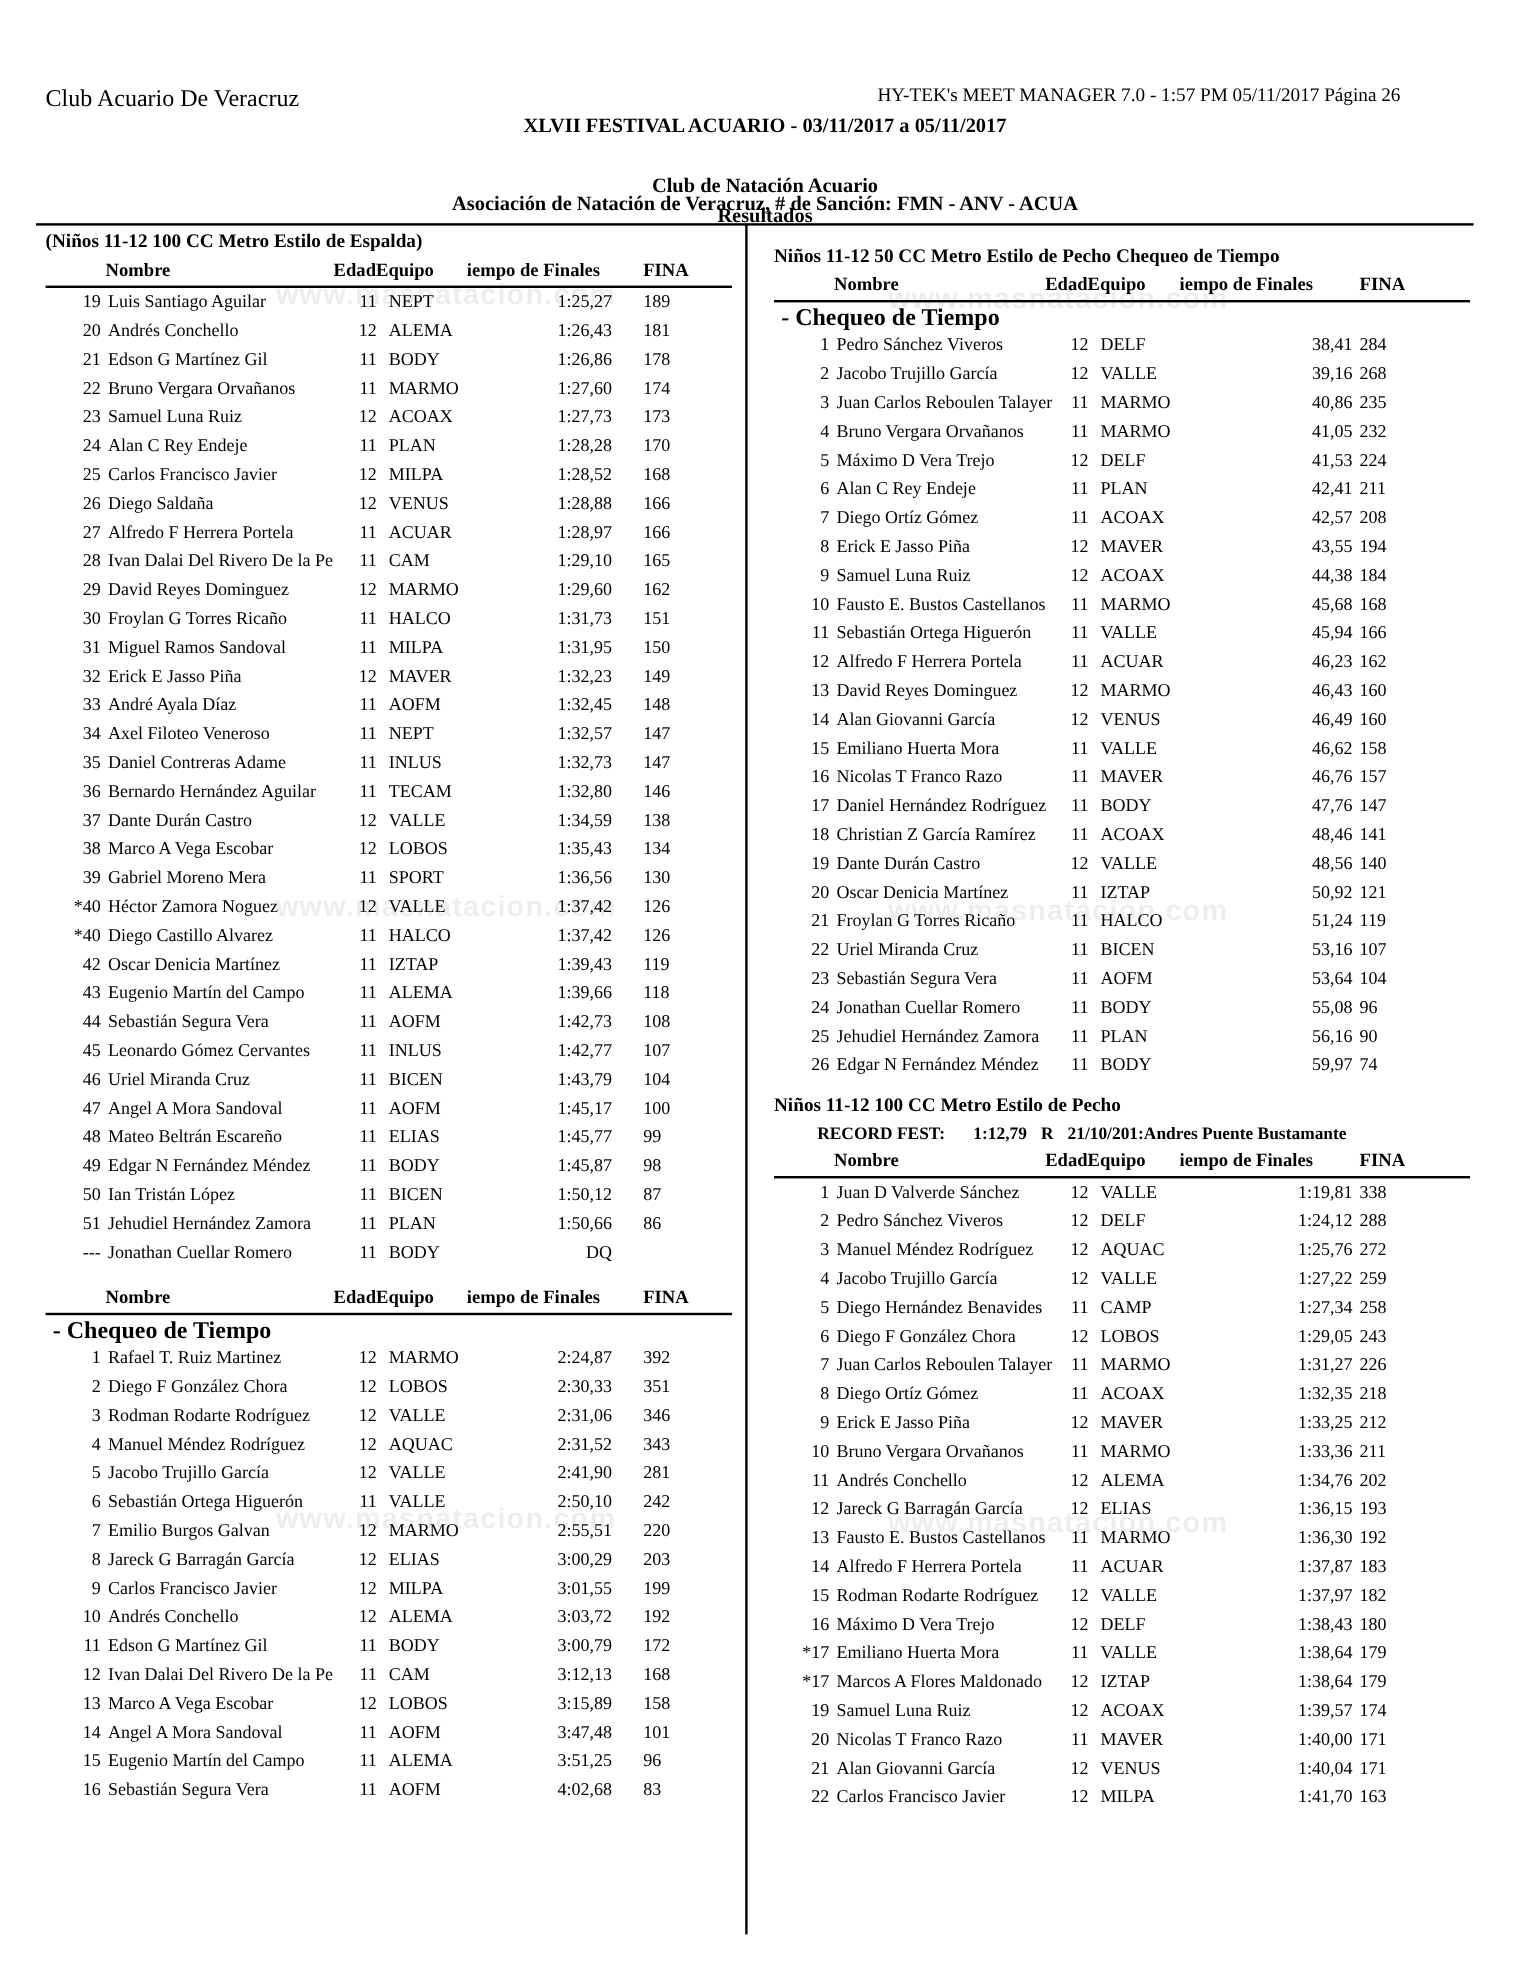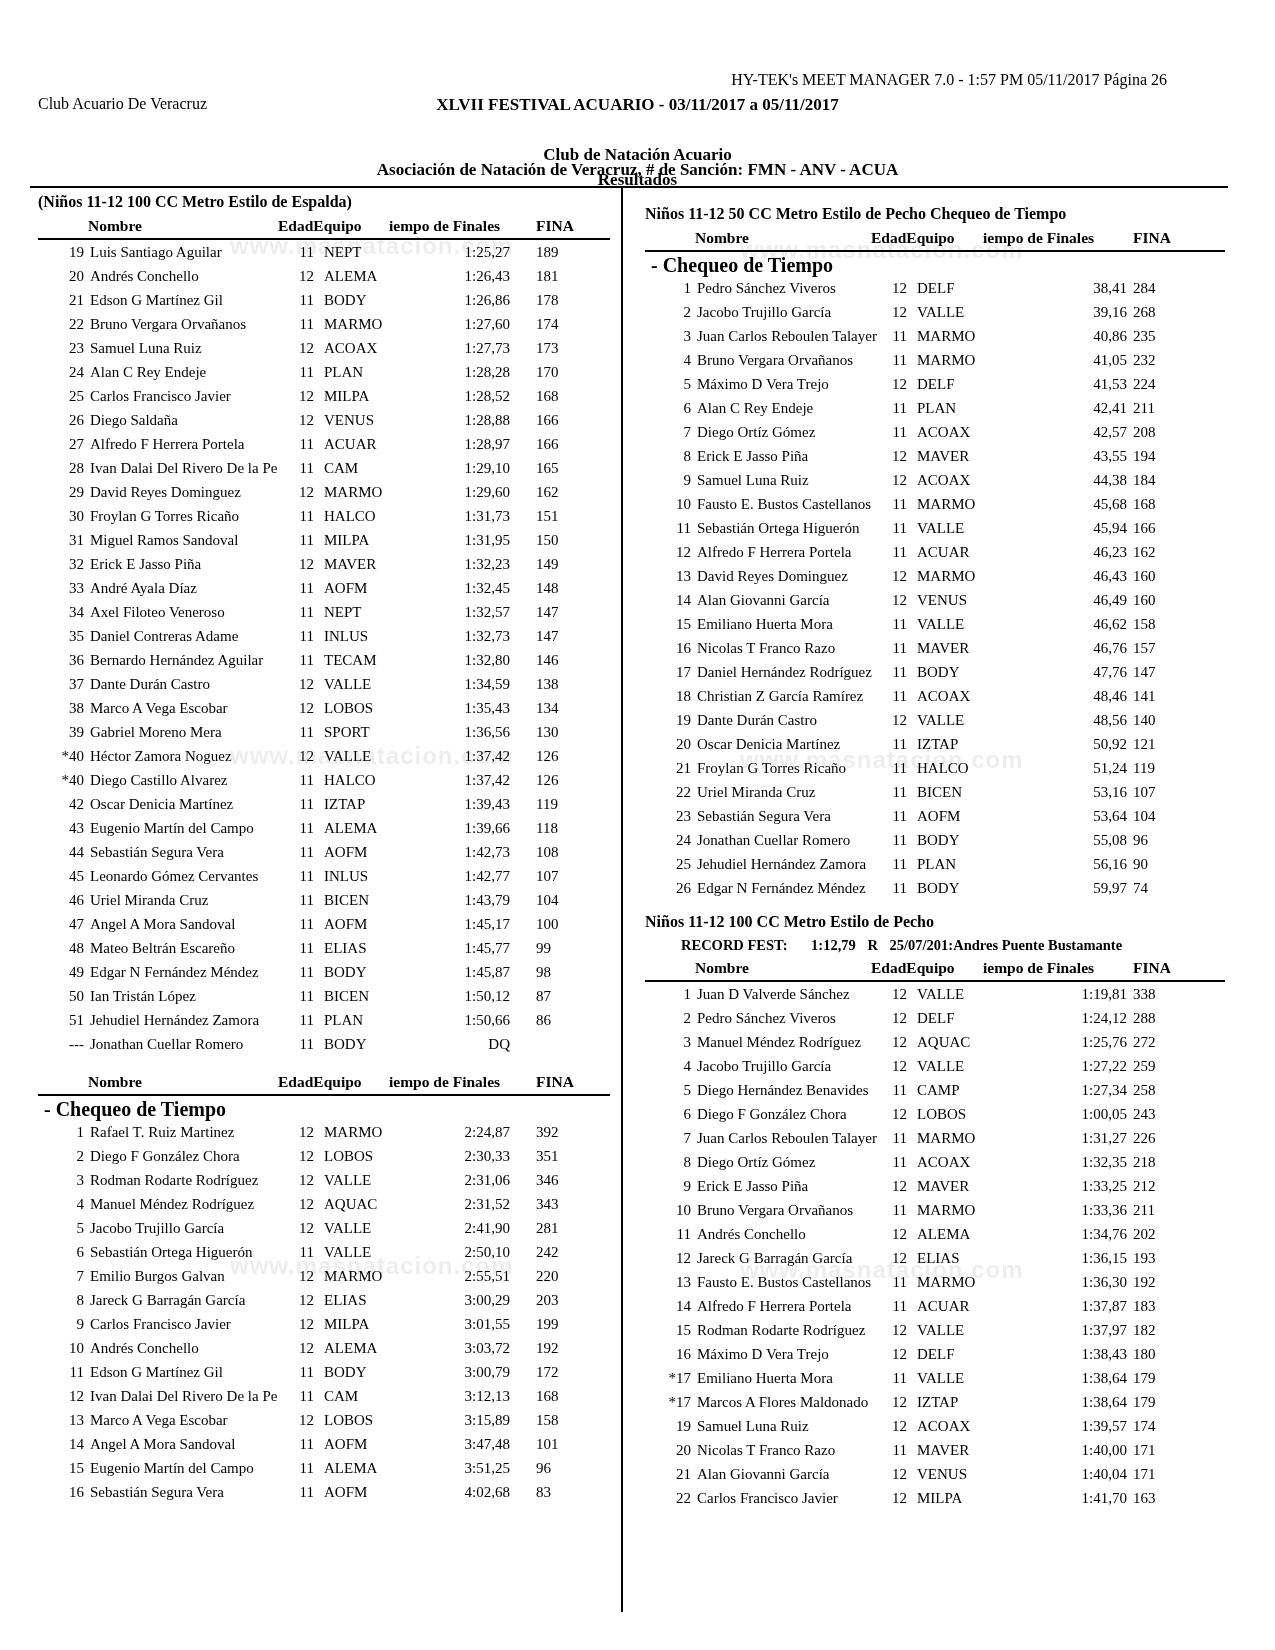--- a/index.html
+++ b/index.html
@@ -1,19 +1,19 @@
 <!DOCTYPE html>
 <html><head>
 <meta charset="utf-8">
 <style>
   html,body{margin:0;padding:0;background:#fff;}
   body{width:1275px;height:1650px;position:relative;overflow:hidden;color:#000;
        font-family:"Liberation Serif","DejaVu Serif",serif;font-size:15px;}
   .abs{position:absolute;white-space:nowrap;}
-  .hdr-left{left:38px;top:71px;font-size:16px;margin-top:24px;}
+  .hdr-left{left:38px;top:71px;font-size:20px;}
   .hdr-right{right:108px;top:71px;font-size:16px;}
   .center{left:0;width:1275px;text-align:center;font-weight:bold;font-size:17px;}
   .t1{top:95px;}
   .t2{top:120px;margin-top:40px;}
   .t3{top:145px;}
   .t4{top:170px;}
   .topline{position:absolute;left:30px;width:1198px;top:186px;height:2px;background:#000;}
   .divider{position:absolute;left:621px;top:187px;width:2px;height:1425px;background:#000;}
   .col{position:absolute;}
   .col-left{left:38px;top:190px;width:572px;}
@@ -714,21 +714,21 @@
         </div>
       </div>
   </section>
   <div class="gap" style="height:10px"></div>
   <section>
     <div class="event-title">Niños 11-12 100 CC Metro Estilo de Pecho</div>
     <div class="record">
       <span>RECORD FEST:</span>
       <span style="margin-left:20px">1:12,79</span>
       <span style="margin-left:8px">R</span>
-      <span style="margin-left:8px">25/07/201:</span><span>Andres Puente Bustamante</span>
+      <span style="margin-left:8px">21/10/201:</span><span>Andres Puente Bustamante</span>
     </div>
     <div class="colhdr">
       <span class="h-name">Nombre</span>
       <span class="h-age"><span style="position:static">Edad</span><span style="position:static">Equipo</span></span>
       <span class="h-time">iempo de Finales</span>
       <span class="h-fina">FINA</span>
     </div>
     <div class="rows">
         <div class="row">
           <span class="c-place">1</span>
@@ -768,21 +768,21 @@
           <span class="c-age">11</span>
           <span class="c-team">CAMP</span>
           <span class="c-time">1:27,34</span>
           <span class="c-fina">258</span>
         </div>
         <div class="row">
           <span class="c-place">6</span>
           <span class="c-name">Diego F González Chora</span>
           <span class="c-age">12</span>
           <span class="c-team">LOBOS</span>
-          <span class="c-time">1:00,05</span>
+          <span class="c-time">1:29,05</span>
           <span class="c-fina">243</span>
         </div>
         <div class="row">
           <span class="c-place">7</span>
           <span class="c-name">Juan Carlos Reboulen Talayer</span>
           <span class="c-age">11</span>
           <span class="c-team">MARMO</span>
           <span class="c-time">1:31,27</span>
           <span class="c-fina">226</span>
         </div>

